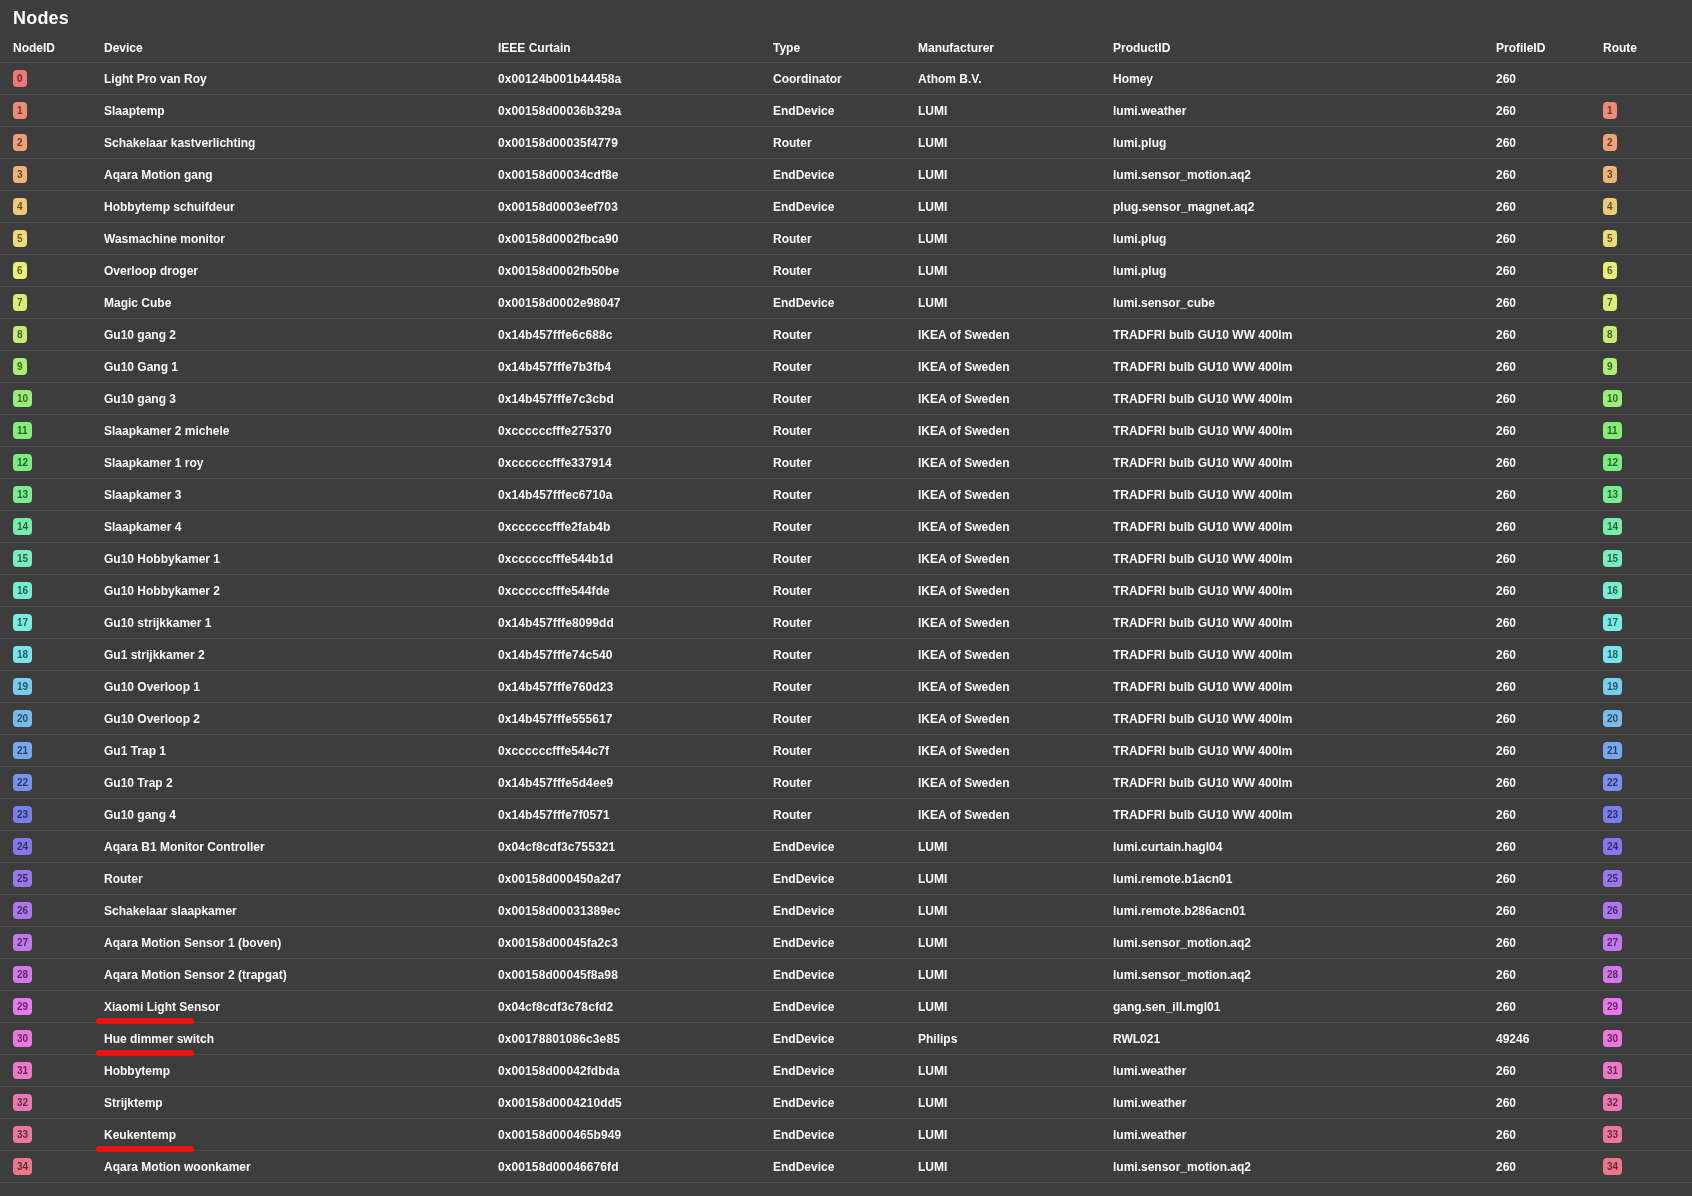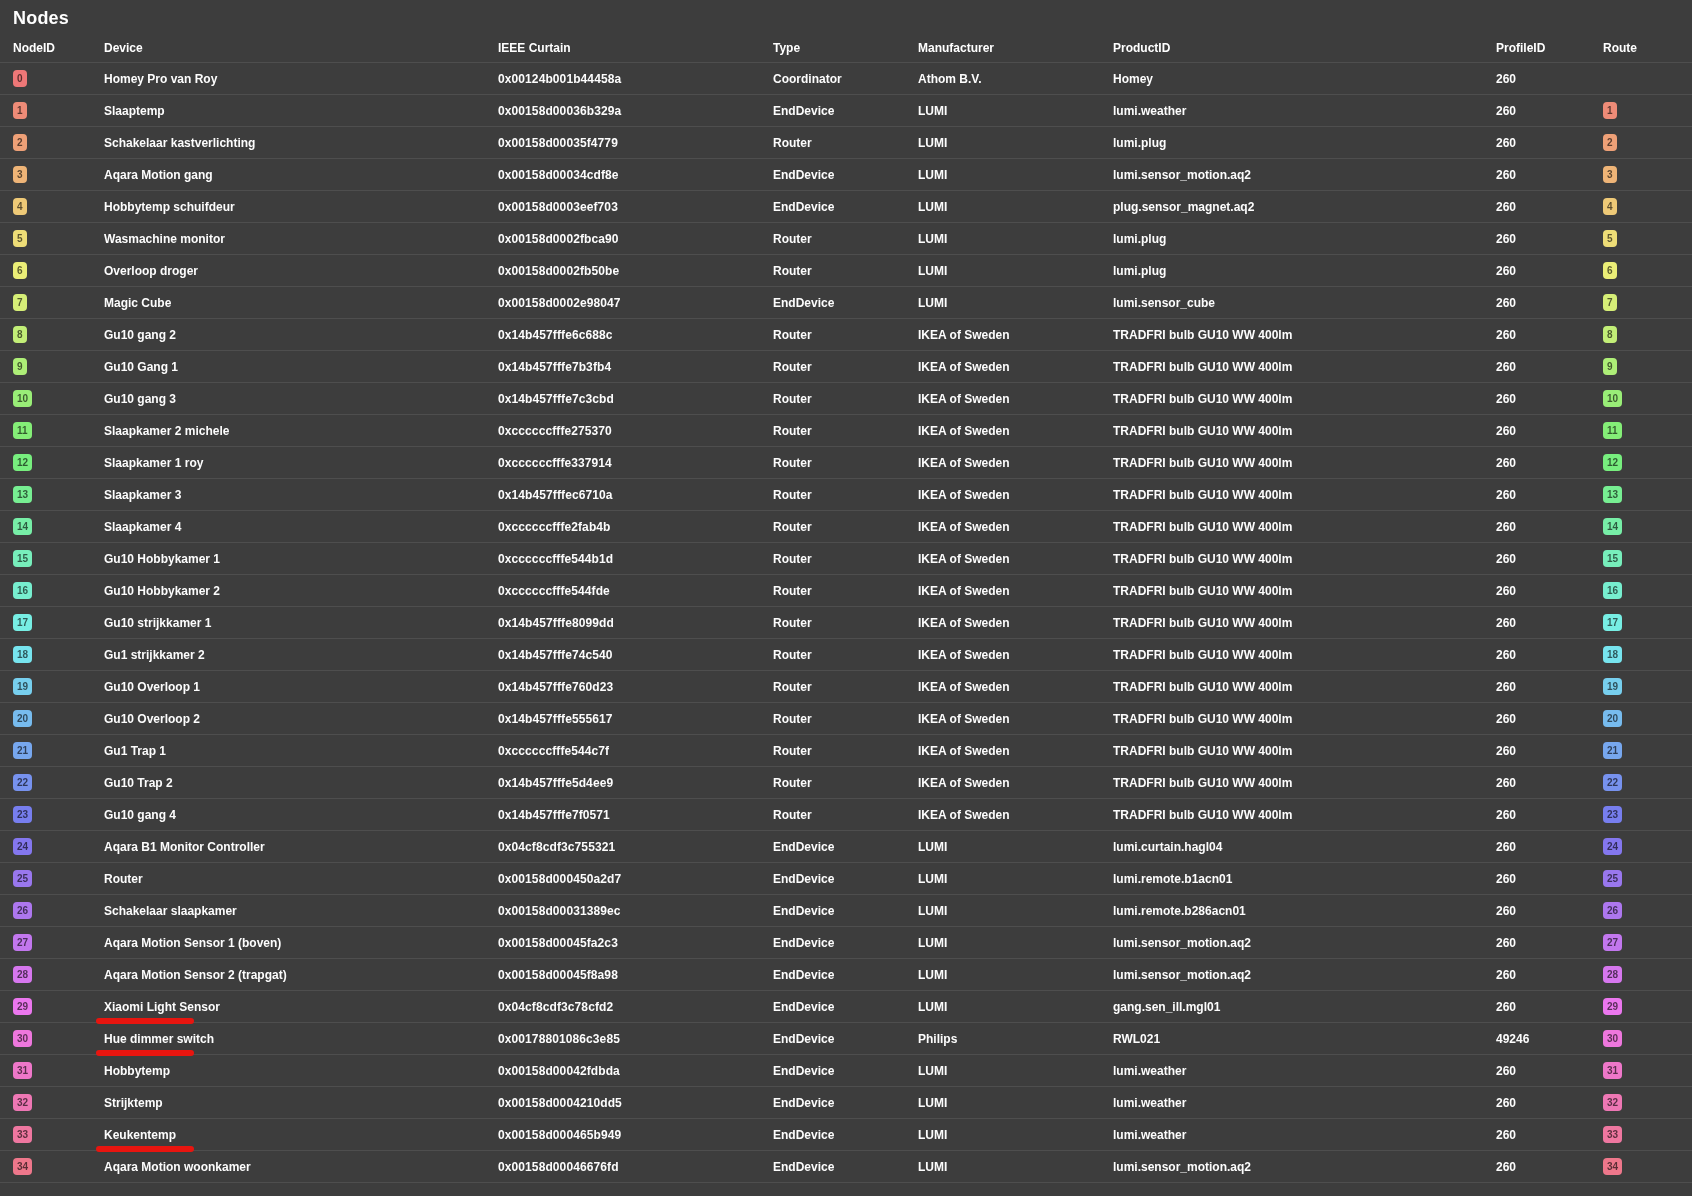--- a/index.html
+++ b/index.html
@@ -78,21 +78,21 @@
     <div class="cell">ProfileID</div>
     <div class="cell">Route</div>
   </div>
 
   <div id="tbody">
   <div class="grid row">
     <div class="cell">
       <span class="badge" style="background: rgb(238, 119, 119);">0</span>
     </div>
     <div class="cell">
-      <span>Homey Pro van Roy</span>
+      <span>Light Pro van Roy</span>
     </div>
     <div class="cell mono-ish">0x00124b001b44458a</div>
     <div class="cell">Coordinator</div>
     <div class="cell">Athom B.V.</div>
     <div class="cell">Homey</div>
     <div class="cell">260</div>
     <div class="cell">
       
     </div>
 

